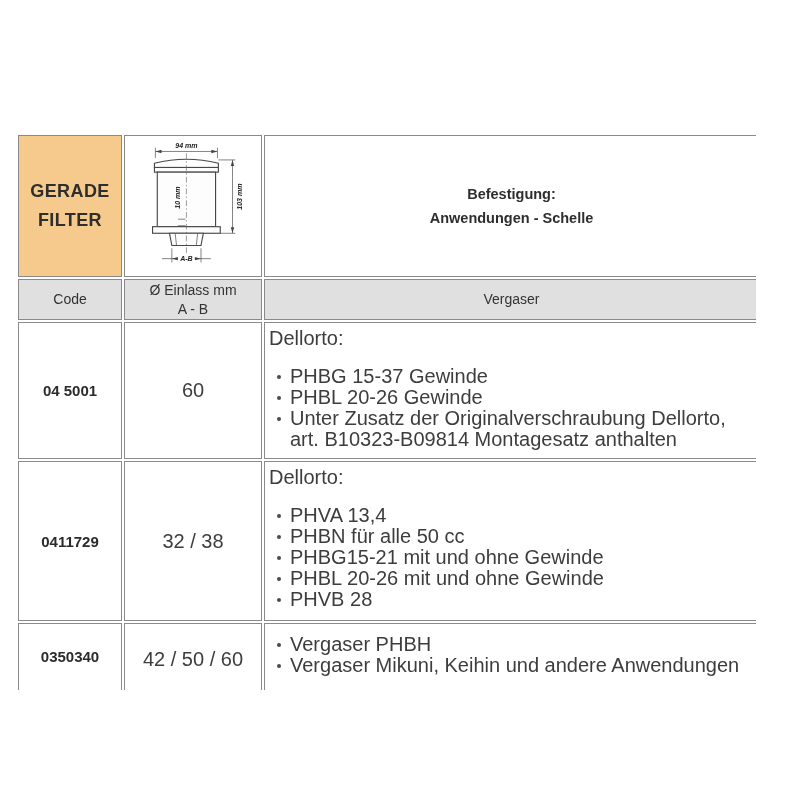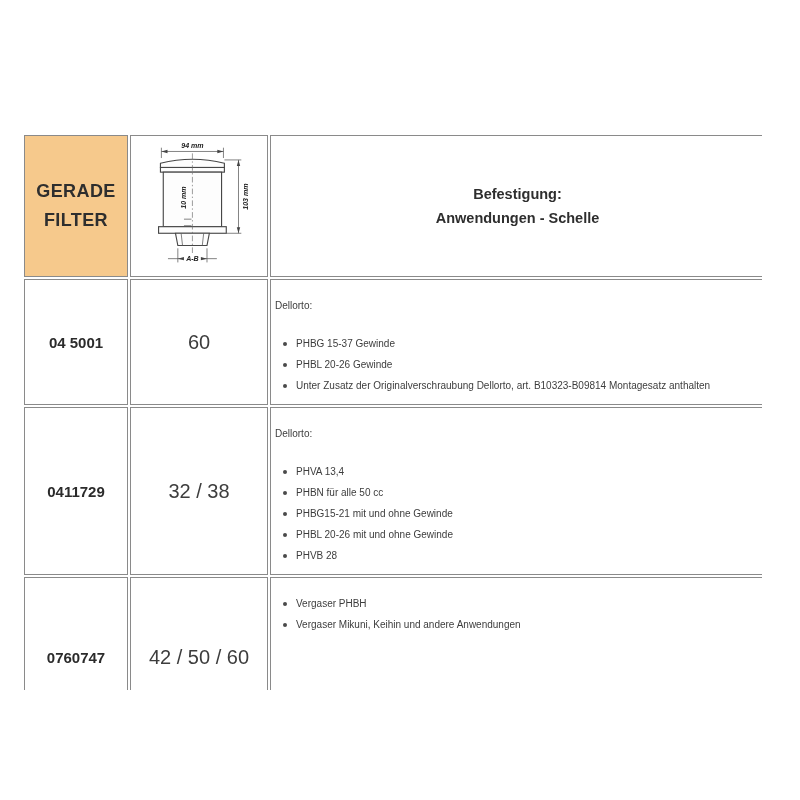--- a/index.html
+++ b/index.html
@@ -9,21 +9,21 @@
     --text-dark:#2e2e2e;
     --text-body:#3d3d3d;
   }
   *{box-sizing:border-box;margin:0;padding:0}
   html,body{background:#ffffff}
   body{
     width:800px;height:800px;position:relative;overflow:hidden;
     font-family:"Liberation Sans", sans-serif;color:var(--text-body);
   }
   .table-wrap{
-    position:absolute;left:22px;top:133px;width:740px;height:557px;
+    position:absolute;left:16px;top:133px;width:740px;height:557px;
     overflow:hidden;
   }
   table.spec{
     border-collapse:separate;border-spacing:2px;width:737px;table-layout:fixed;
     background:transparent;
   }
   td,th{
     border:1px solid var(--border-gray);
     background:#ffffff;
     vertical-align:middle;
@@ -57,21 +57,21 @@
   tbody tr:nth-child(3) td{height:135px}
   tbody tr:nth-child(4) td{height:160px}
   tbody tr:nth-child(5) td{height:140px}
   td.code-cell{
     text-align:center;font-weight:700;font-size:15px;color:#2b2b2b;
   }
   td.inlet-cell{
     text-align:center;font-size:20px;color:var(--text-body);
   }
   td.vergaser-cell{
-    vertical-align:top;padding:15px 10px 8px 4px;font-size:10px;
+    vertical-align:top;padding:5px 10px 8px 4px;font-size:20px;
   }
   tbody tr:nth-child(5) td.code-cell,
   tbody tr:nth-child(5) td.inlet-cell{
     vertical-align:top;padding-top:24px;
   }
   tbody tr:nth-child(5) td.vergaser-cell{padding-top:10px}
   .verg-heading{line-height:21px;margin-bottom:17px;color:var(--text-body)}
   .verg-item{display:flex;align-items:flex-start;line-height:21px}
   .verg-item .dot{
     flex:0 0 4px;width:4px;height:4px;border-radius:50%;
@@ -143,20 +143,32 @@
             <polygon class="arrow" points="44.5,127 51,125.2 51,128.8"></polygon>
             <polygon class="arrow" points="75.5,127 69,125.2 69,128.8"></polygon>
             <text x="60" y="129.5" text-anchor="middle">A-B</text>
           </svg>
         </td>
         <td class="mounting-cell">
           <div>Befestigung:</div>
           <div>Anwendungen - Schelle</div>
         </td>
       </tr>
+      <tr>
+        <th>
+          <div>Code</div>
+        </th>
+        <th>
+          <div>Ø Einlass mm</div>
+          <div>A - B</div>
+        </th>
+        <th>
+          <div>Vergaser</div>
+        </th>
+      </tr>
     <tr class="spec-row">
     <td class="code-cell">
       <span>04 5001</span>
     </td>
     <td class="inlet-cell">
       <span>60</span>
     </td>
     <td class="vergaser-cell">
       <div class="verg-heading">Dellorto:</div>
       <div class="verg-items">
@@ -203,21 +215,21 @@
   </div>
               <div class="verg-item">
     <span class="dot"></span>
     <span class="item-text">PHVB 28</span>
   </div>
             </div>
     </td>
   </tr>
         <tr class="spec-row">
     <td class="code-cell">
-      <span>0760747</span>
+      <span>0350340</span>
     </td>
     <td class="inlet-cell">
       <span>42 / 50 / 60</span>
     </td>
     <td class="vergaser-cell">
 
       <div class="verg-items">
               <div class="verg-item">
     <span class="dot"></span>
     <span class="item-text">Vergaser PHBH</span>

